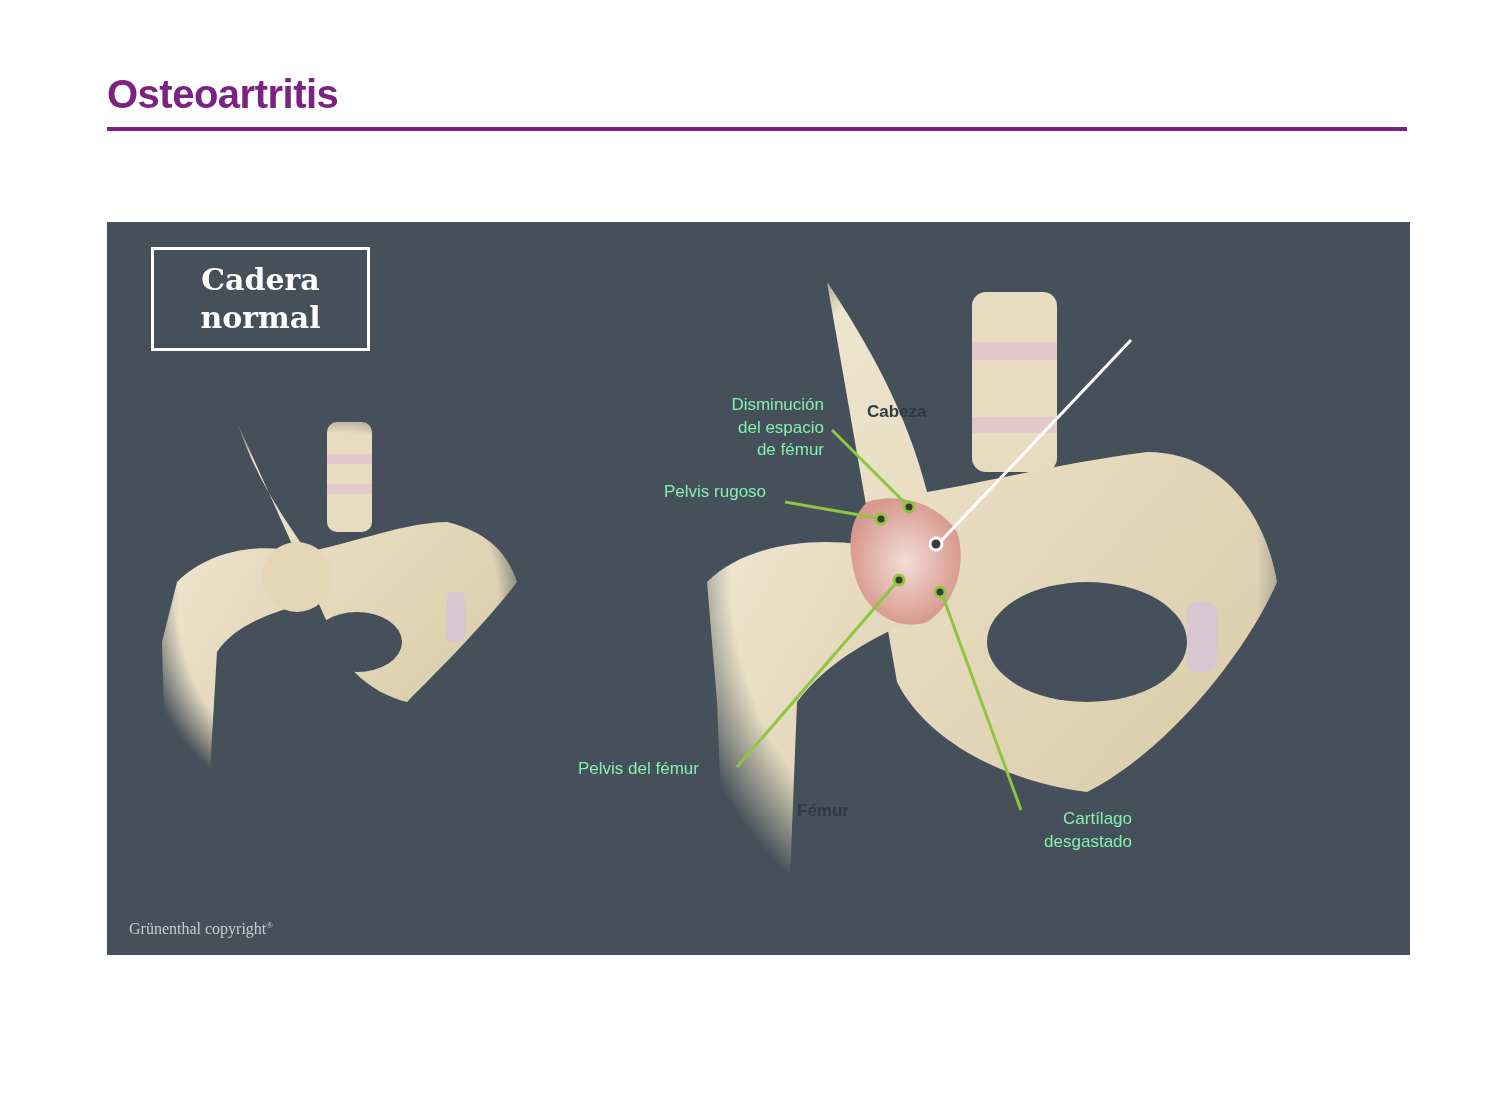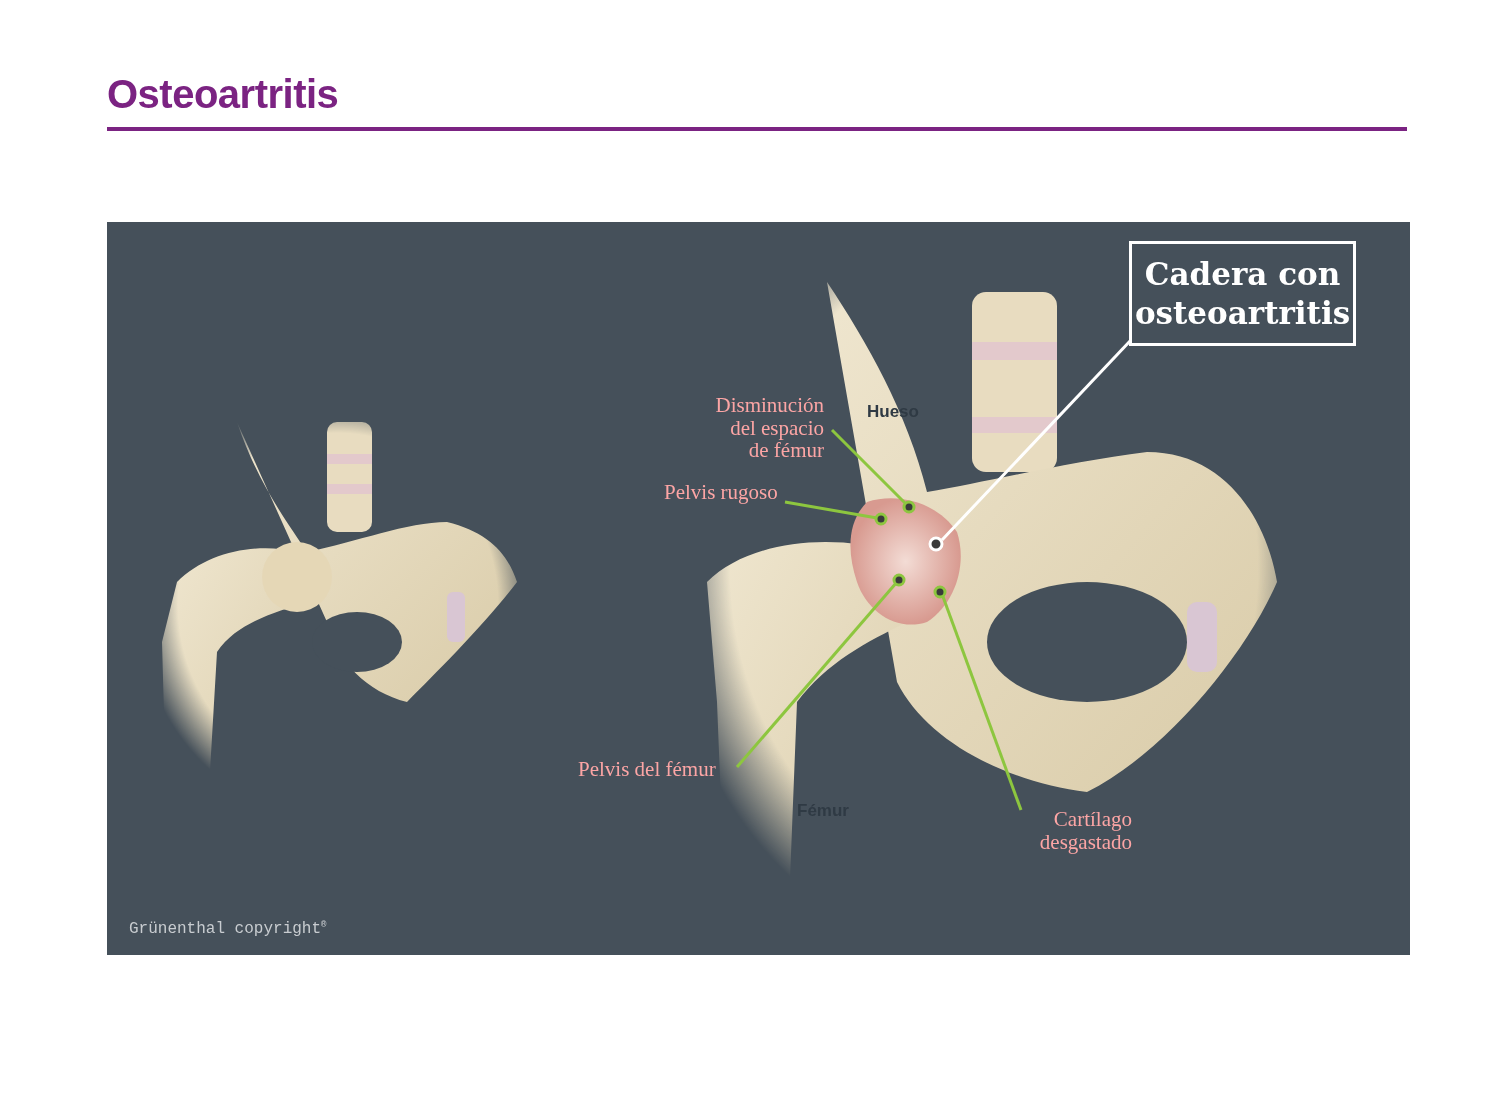--- a/index.html
+++ b/index.html
@@ -5,24 +5,24 @@
   html, body { margin: 0; padding: 0; background: #ffffff; }
   body { width: 1512px; height: 1110px; position: relative; overflow: hidden; font-family: "Liberation Sans", sans-serif; }
   .title { position: absolute; left: 107px; top: 72px; font-size: 40px; font-weight: bold; color: #7b2382; margin: 0; letter-spacing: -0.5px; }
   .title-rule { position: absolute; left: 107px; top: 127px; width: 1300px; height: 4px; background: #7b2382; }
   .panel { position: absolute; left: 107px; top: 222px; width: 1303px; height: 733px; background: #45505a; overflow: hidden; }
   .scene { position: absolute; left: 0; top: 0; width: 1303px; height: 733px; }
   .label-box { position: absolute; border: 3px solid #ffffff; color: #ffffff; font-family: "DejaVu Serif", serif; font-weight: bold; text-align: center; box-sizing: border-box; display: flex; flex-direction: column; justify-content: center; }
   .label-box span { display: block; }
   .box-normal { left: 44px; top: 25px; width: 219px; height: 104px; font-size: 30px; line-height: 38px; }
   .box-oa { left: 1022px; top: 19px; width: 227px; height: 105px; font-size: 31px; line-height: 39px; }
-  .callout { position: absolute; color: #fca5a5; font-family: Liberation Serif, serif; font-size: 21px; line-height: 22.5px; font-weight: 300; }
+  .callout { position: absolute; color: #86efac; font-family: Liberation Sans, sans-serif; font-size: 17px; line-height: 22.5px; font-weight: 300; }
   .callout.right { text-align: right; }
   .bone-label { position: absolute; color: #2f3a44; font-family: "Liberation Sans", sans-serif; font-weight: bold; font-size: 17px; }
-  .copyright { position: absolute; left: 22px; top: 698px; color: #c8ccd0; font-size: 16px; font-family: Liberation Mono, monospace; }
+  .copyright { position: absolute; left: 22px; top: 698px; color: #c8ccd0; font-size: 16px; font-family: Liberation Serif, serif; }
   .copyright sup { font-size: 9px; }
 </style>
 </head>
 <body>
 
 <h1 class="title">Osteoartritis</h1>
 <div class="title-rule"></div>
 
 <div class="panel">
   <svg class="scene" viewBox="0 0 1303 733" width="1303" height="733">
@@ -80,40 +80,40 @@
       <circle cx="774" cy="297" r="5"></circle>
       <circle cx="792" cy="358" r="5"></circle>
       <circle cx="833" cy="370" r="5"></circle>
     </g>
     <g stroke="#ffffff" stroke-width="3">
       <line x1="1024" y1="118" x2="835" y2="318"></line>
       <circle cx="829" cy="322" r="6" fill="#3a3a3a"></circle>
     </g>
   </svg>
 
+  <div class="label-box box-normal">
+    <span>Cadera</span>
+    <span>normal</span>
+  </div>
 
-  <div class="label-box box-oa">
-    <span>Cadera con</span>
-    <span>osteoartritis</span>
-  </div>
 
   <div class="callout right" style="left:560px; top:172px; width:157px;">
     <div>Disminución</div>
     <div>del espacio</div>
     <div>de fémur</div>
   </div>
 
   <div class="callout" style="left:557px; top:259px;">Pelvis rugoso</div>
 
   <div class="callout" style="left:471px; top:536px;">Pelvis del fémur</div>
 
   <div class="callout right" style="left:890px; top:586px; width:135px;">
     <div>Cartílago</div>
     <div>desgastado</div>
   </div>
 
-  <div class="bone-label" style="left:760px; top:180px;">Hueso</div>
+  <div class="bone-label" style="left:760px; top:180px;">Cabeza</div>
   <div class="bone-label" style="left:690px; top:579px;">Fémur</div>
 
   <div class="copyright">
     <span>Grünenthal copyright</span><sup>®</sup>
   </div>
 </div>
 
 </body></html>

